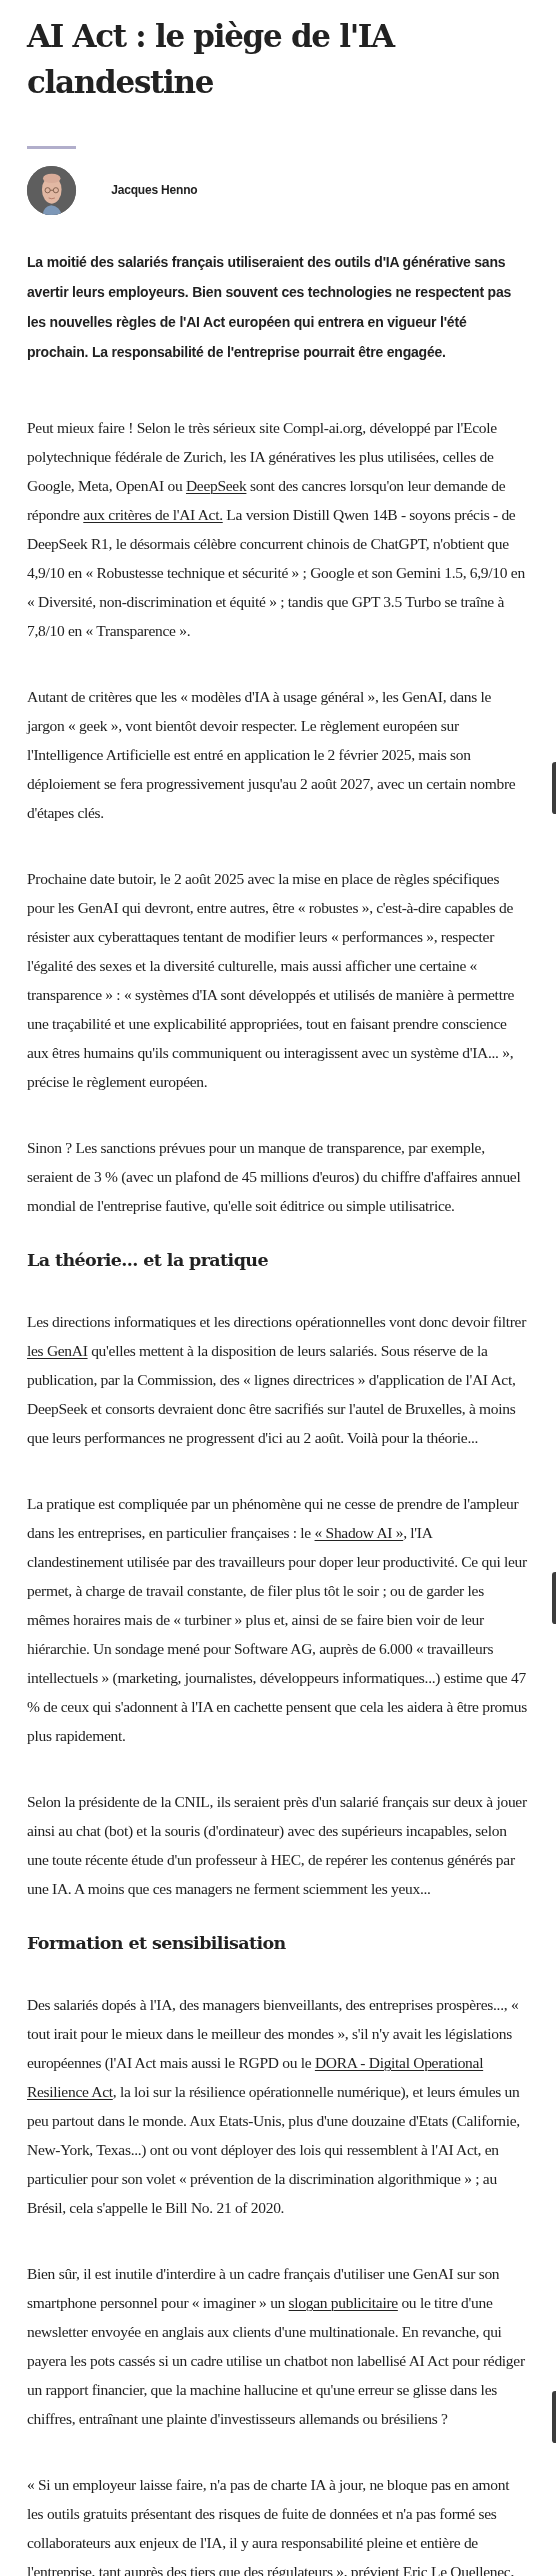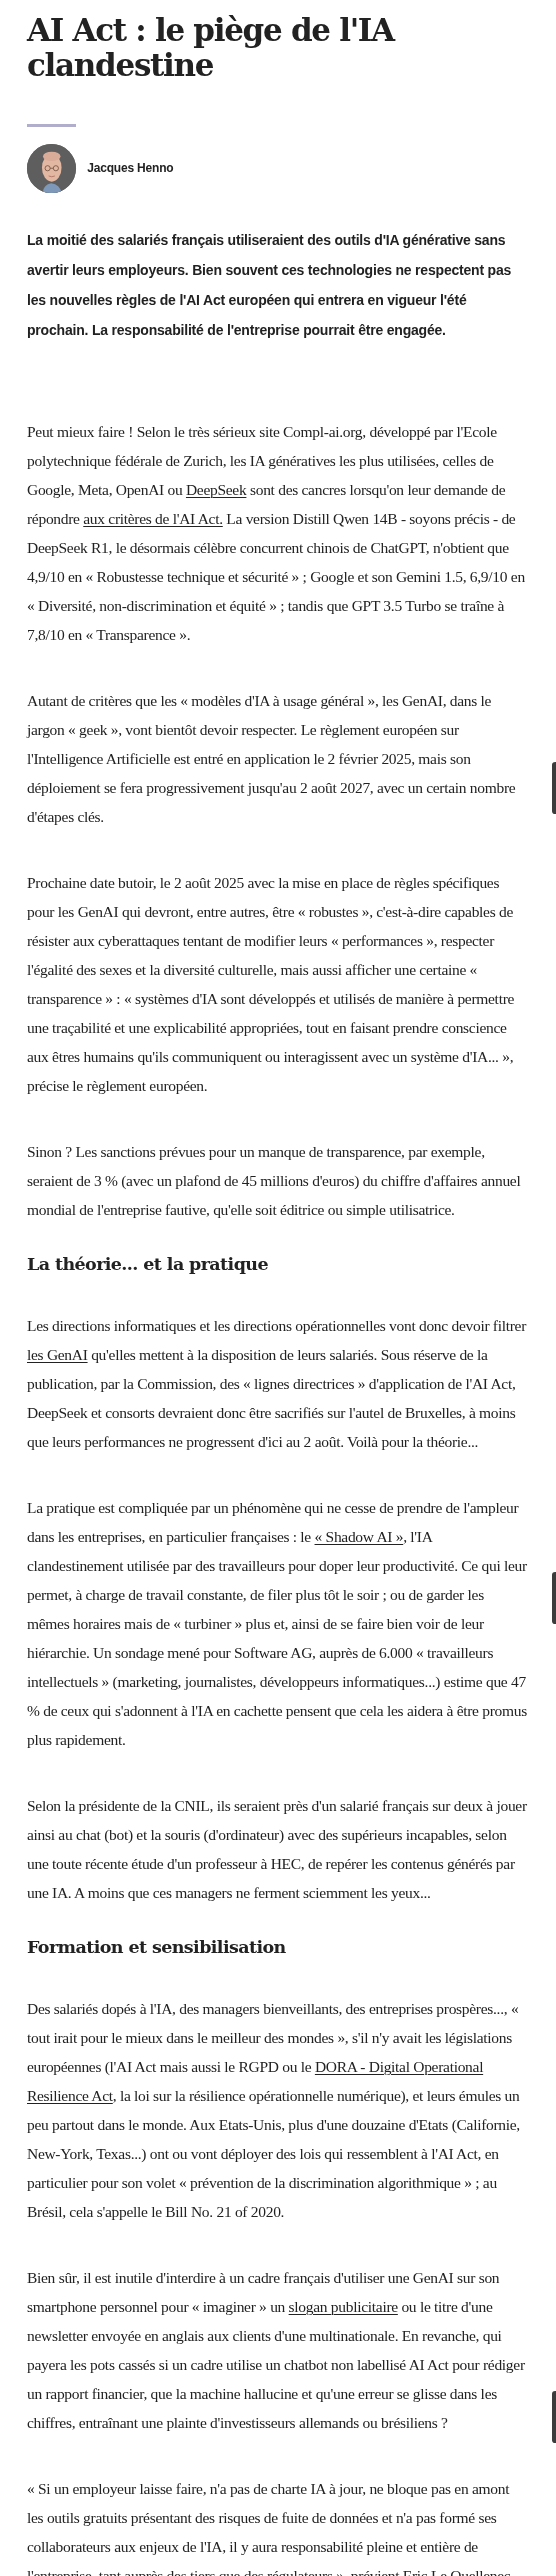--- a/index.html
+++ b/index.html
@@ -1,39 +1,39 @@
 <!DOCTYPE html>
 <html style="font-size:8.2px"><head>
 <meta charset="utf-8">
 <style>
   html, body { margin: 0; padding: 0; background: #ffffff; }
   body { width: 556px; min-height: 3876px; position: relative; color: #222222; overflow-x: hidden; }
   .article { padding: 0 27px 0 27px; }
   .title {
     font-family: "DejaVu Serif", "Liberation Serif", serif;
-    font-weight: bold; font-size: 31px; line-height: 35px;
+    font-weight: bold; font-size: 31px; line-height: 46px;
     letter-spacing: -1.3px; margin: 13.4px 0 0 0; color: #222222;
   }
   .divider { width: 49px; height: 2.6px; background: #b1aecb; margin-top: 41px; }
-  .byline { display: flex; align-items: center; margin-top: 17px; }
+  .byline { display: flex; align-items: center; margin-top: 17px; gap: 24px; }
   .avatar {
     width: 49px; height: 49px; border-radius: 50%; overflow: hidden;
     background: #5e5e5e; position: relative; flex: none;
   }
   .author { font-family: "Liberation Sans", sans-serif; font-weight: bold; font-size: 12px; margin-left: 11.3px; letter-spacing: -0.2px; color: #222; }
   .chapo {
     font-family: "Liberation Sans", sans-serif; font-weight: bold;
     font-size: 14px; line-height: 30px; margin: 32px 0 0 0; letter-spacing: -0.2px; color: #222;
   }
   .para {
     font-family: "Liberation Serif", "DejaVu Serif", serif;
     font-size: 15.5px; line-height: 29px; margin: 0; letter-spacing: -0.3px; color: #222;
   }
   .para + .para { margin-top: 37px; }
-  .chapo + .para { margin-top: 72px; }
+  .chapo + .para { margin-top: 46px; }
   .para a, .para .lnk { color: #222; text-decoration: underline; text-decoration-thickness: 1px; text-underline-offset: 2.1px; }
   .h2 {
     font-family: "DejaVu Serif", "Liberation Serif", serif; font-weight: bold;
     font-size: 17.5px; line-height: 26px; margin: 27px 0 34px 0; letter-spacing: -0.6px; color: #222;
   }
   .h2 + .para { margin-top: 0; font-family: Liberation Serif, serif; }
   .para.last { margin-bottom: 52px; }
   .edge-tab {
     position: absolute; right: 0; width: 4.1px; height: 52px;
     background: #3c3c3c; border-radius: 3.1px 0 0 3.1px;

